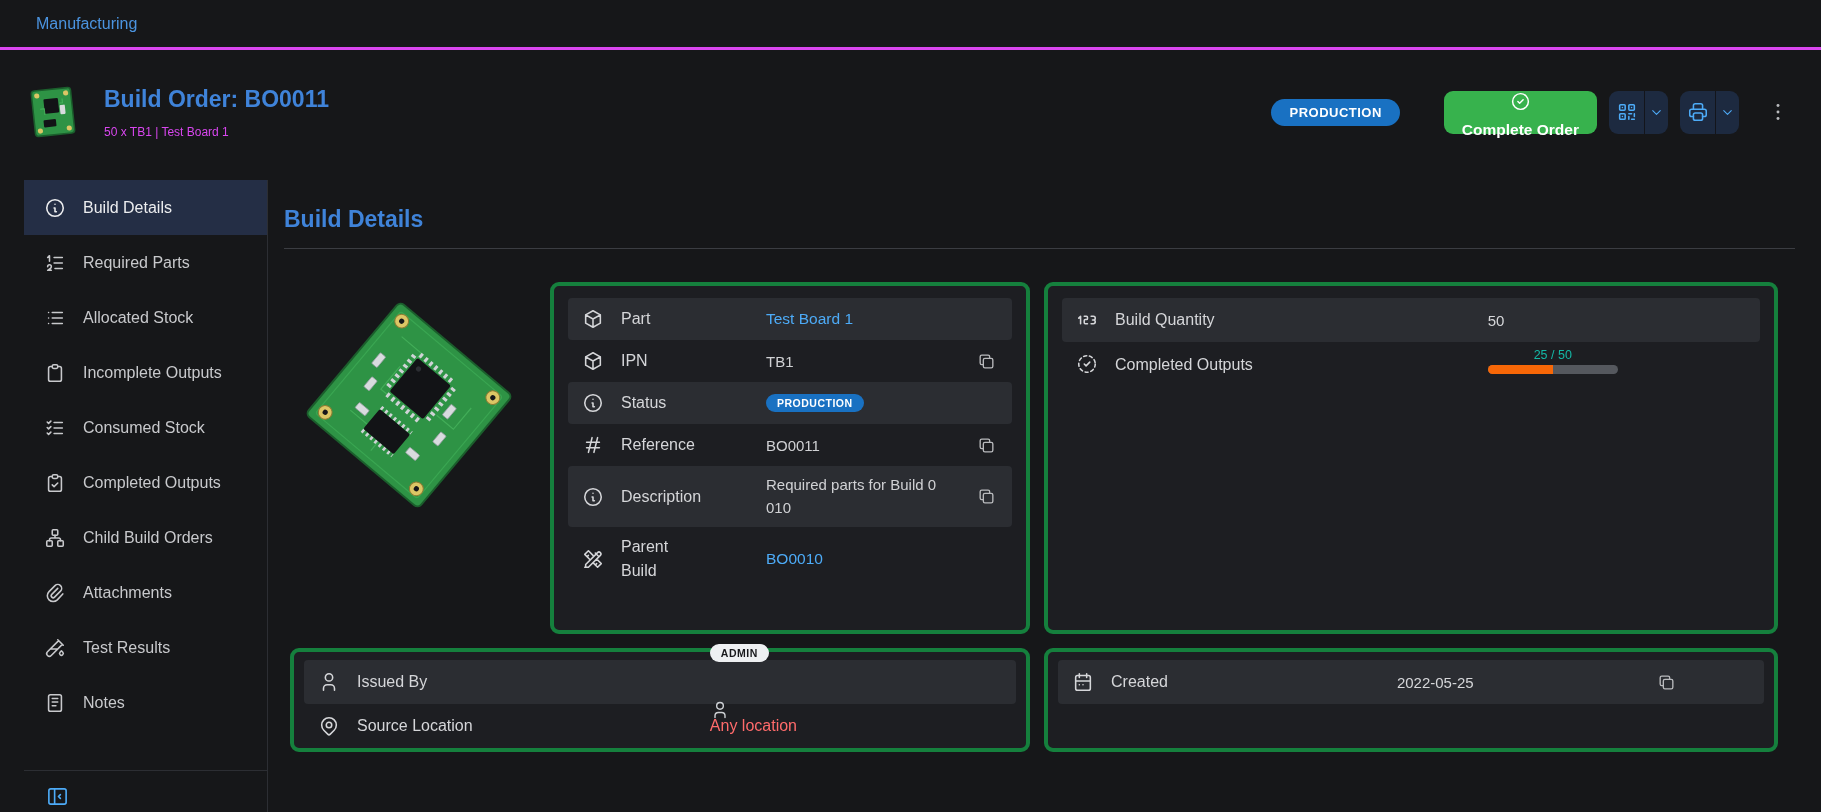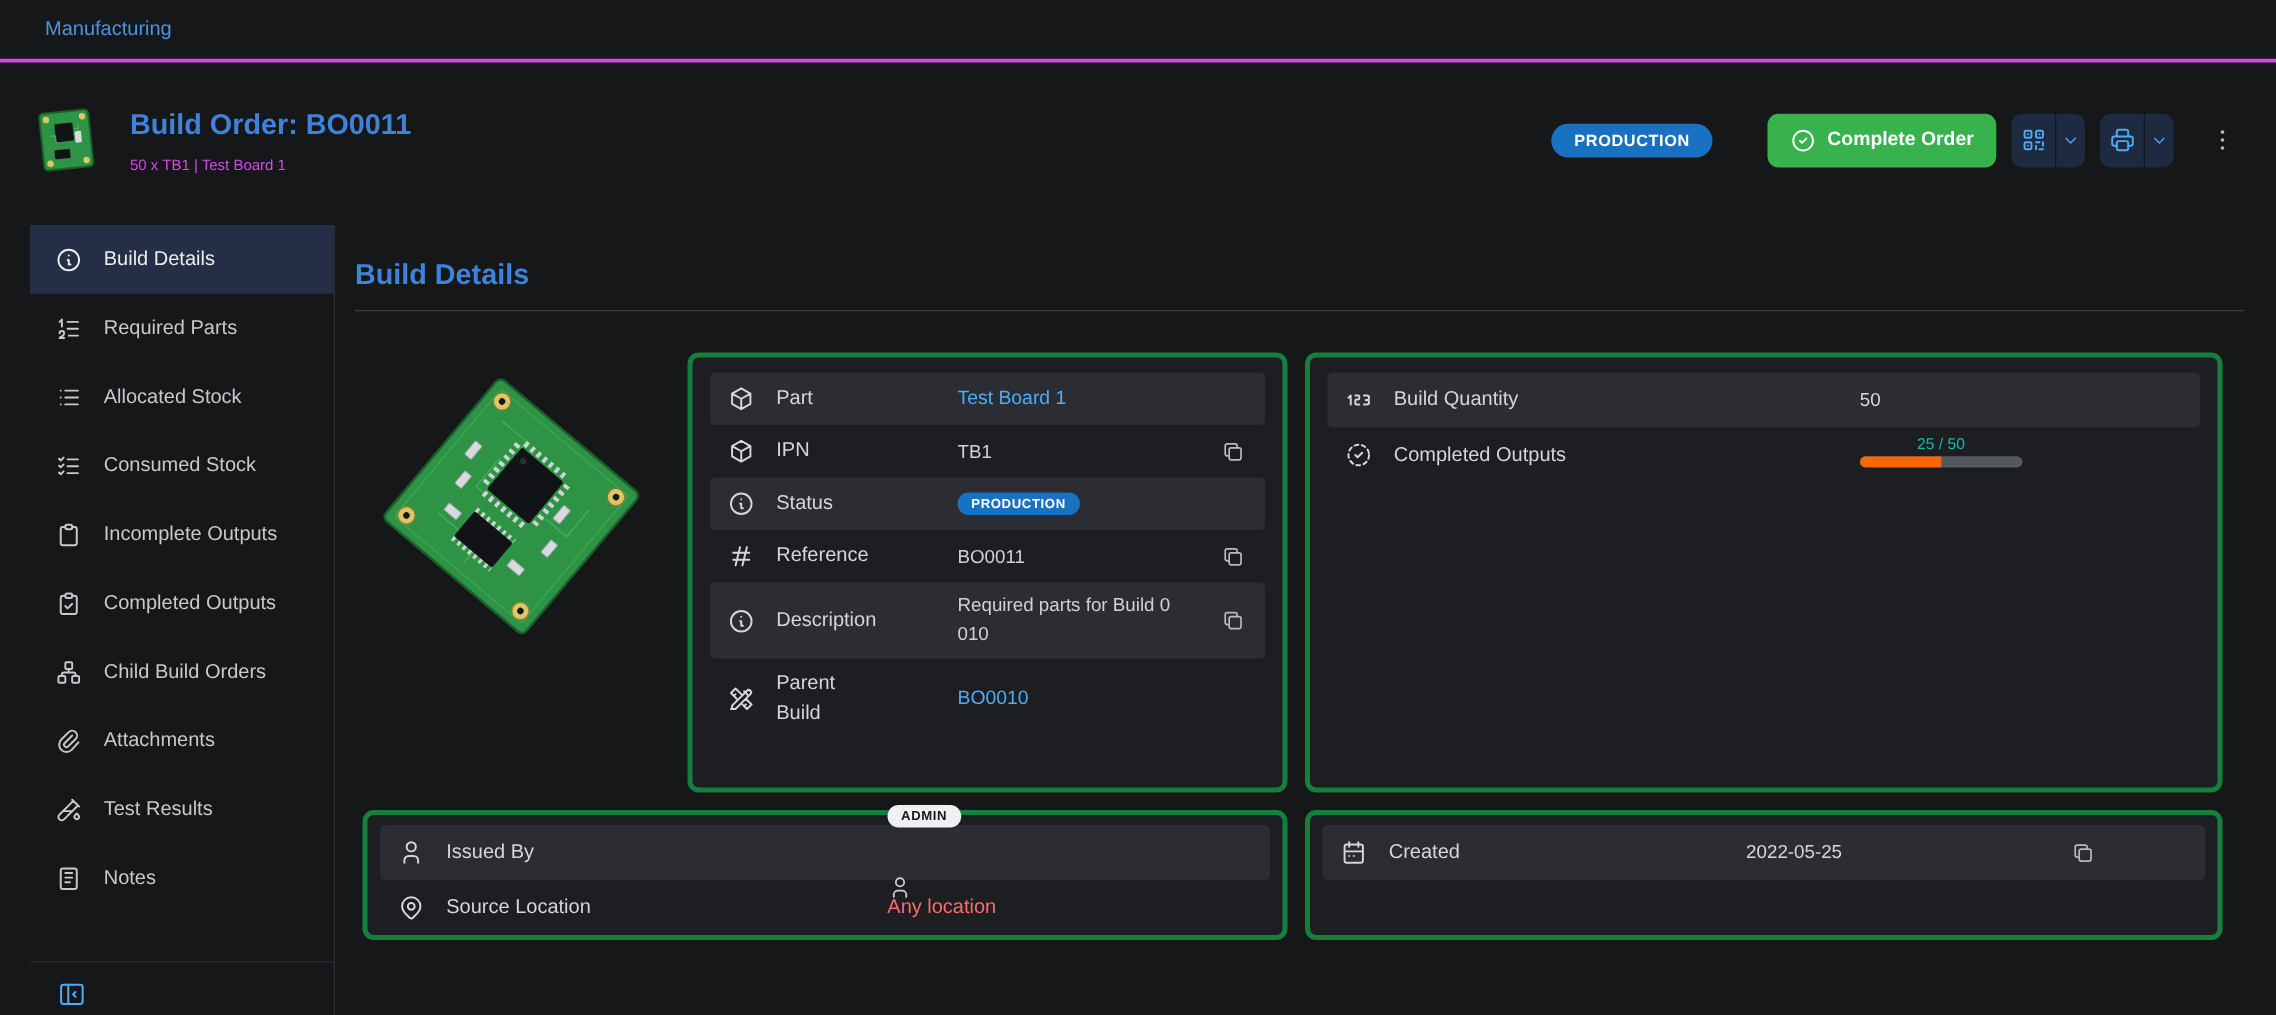--- a/index.html
+++ b/index.html
@@ -16,21 +16,21 @@
   .breadcrumb-bar { height:50px; display:flex; align-items:center; padding-left:36px; border-bottom:3px solid #d946ef; }
   .breadcrumb-link { color:#4b94e0; font-size:16px; text-decoration:none; cursor:pointer; }
 
   
   .page-header { height:130px; display:flex; align-items:center; padding:10px 30px 16px 26px; }
   .thumb { width:54px; height:58px; margin-right:24px; cursor:pointer; flex:none; }
   .title-block h1 { margin:0; font-size:23px; font-weight:700; color:#3f83d9; }
   .subtitle { margin-top:12px; font-size:12px; color:#d946ef; }
   .header-actions { margin-left:auto; display:flex; align-items:center; gap:12px; }
   .badge-production { background:#1971c2; color:#fff; font-size:13px; font-weight:700; letter-spacing:.5px; padding:6px 18px; border-radius:15px; margin-right:32px; }
-  .btn-complete { display:flex; align-items:center; gap:9px; background:#37b24d; color:#fff; border:none; border-radius:9px; height:43px; padding:0 18px; font-size:15.5px; font-weight:700; cursor:pointer; font-family:inherit; }
+  .btn-complete { display:flex; align-items:center; gap:9px; background:#37b24d; color:#fff; border:none; border-radius:9px; height:43px; padding:0 18px; font-size:15.5px; font-weight:700; cursor:pointer; font-family:inherit;flex-direction:column; }
   .split-btn { display:flex; background:#1d2a40; border-radius:9px; height:43px; color:#4dabf7; overflow:hidden; }
   .split-main { width:35px; display:flex; align-items:center; justify-content:center; cursor:pointer; }
   .split-chev { width:24px; display:flex; align-items:center; justify-content:center; cursor:pointer; border-left:1px solid #13151b; }
   .btn-dots { background:none; border:none; color:#b9babd; margin-left:14px; cursor:pointer; padding:4px 2px; }
 
   
   .body-row { display:flex; height:632px; padding-left:24px; }
   .sidebar { width:244px; border-right:1px solid #2c2e33; display:flex; flex-direction:column; flex:none; }
   .nav-item { height:55px; display:flex; align-items:center; gap:17px; padding:0 8px 0 20px; font-size:16px; color:#c8c9cc; cursor:pointer; }
   .nav-item.active { background:#242e45; color:#ecedef; }
@@ -187,33 +187,33 @@
       <span style="display:flex">
           <svg class="ic" viewBox="0 0 24 24" width="22" height="22">
             <path d="M9 6h11M9 12h11M9 18h11M5 6v.01M5 12v.01M5 18v.01"></path>
           </svg>
         </span>
       <span>Allocated Stock</span>
     </div>
     <div class="nav-item">
       <span style="display:flex">
           <svg class="ic" viewBox="0 0 24 24" width="22" height="22">
-            <path d="M3.5 5.5l1.5 1.5l2.5-2.5M3.5 11.5l1.5 1.5l2.5-2.5M3.5 17.5l1.5 1.5l2.5-2.5M11 6h9M11 12h9M11 18h9"></path>
-          </svg>
-        </span>
-      <span>Consumed Stock</span>
-    </div>
-    <div class="nav-item">
-      <span style="display:flex">
-          <svg class="ic" viewBox="0 0 24 24" width="22" height="22">
             <path d="M9 5H7a2 2 0 0 0-2 2v12a2 2 0 0 0 2 2h10a2 2 0 0 0 2-2V7a2 2 0 0 0-2-2h-2"></path>
             <rect x="9" y="3" width="6" height="4" rx="1.5"></rect>
           </svg>
         </span>
       <span>Incomplete Outputs</span>
+    </div>
+    <div class="nav-item">
+      <span style="display:flex">
+          <svg class="ic" viewBox="0 0 24 24" width="22" height="22">
+            <path d="M3.5 5.5l1.5 1.5l2.5-2.5M3.5 11.5l1.5 1.5l2.5-2.5M3.5 17.5l1.5 1.5l2.5-2.5M11 6h9M11 12h9M11 18h9"></path>
+          </svg>
+        </span>
+      <span>Consumed Stock</span>
     </div>
     <div class="nav-item">
       <span style="display:flex">
           <svg class="ic" viewBox="0 0 24 24" width="22" height="22">
             <path d="M9 5H7a2 2 0 0 0-2 2v12a2 2 0 0 0 2 2h10a2 2 0 0 0 2-2V7a2 2 0 0 0-2-2h-2"></path>
             <rect x="9" y="3" width="6" height="4" rx="1.5"></rect>
             <path d="M9 14l2 2l4-4"></path>
           </svg>
         </span>
       <span>Completed Outputs</span>

